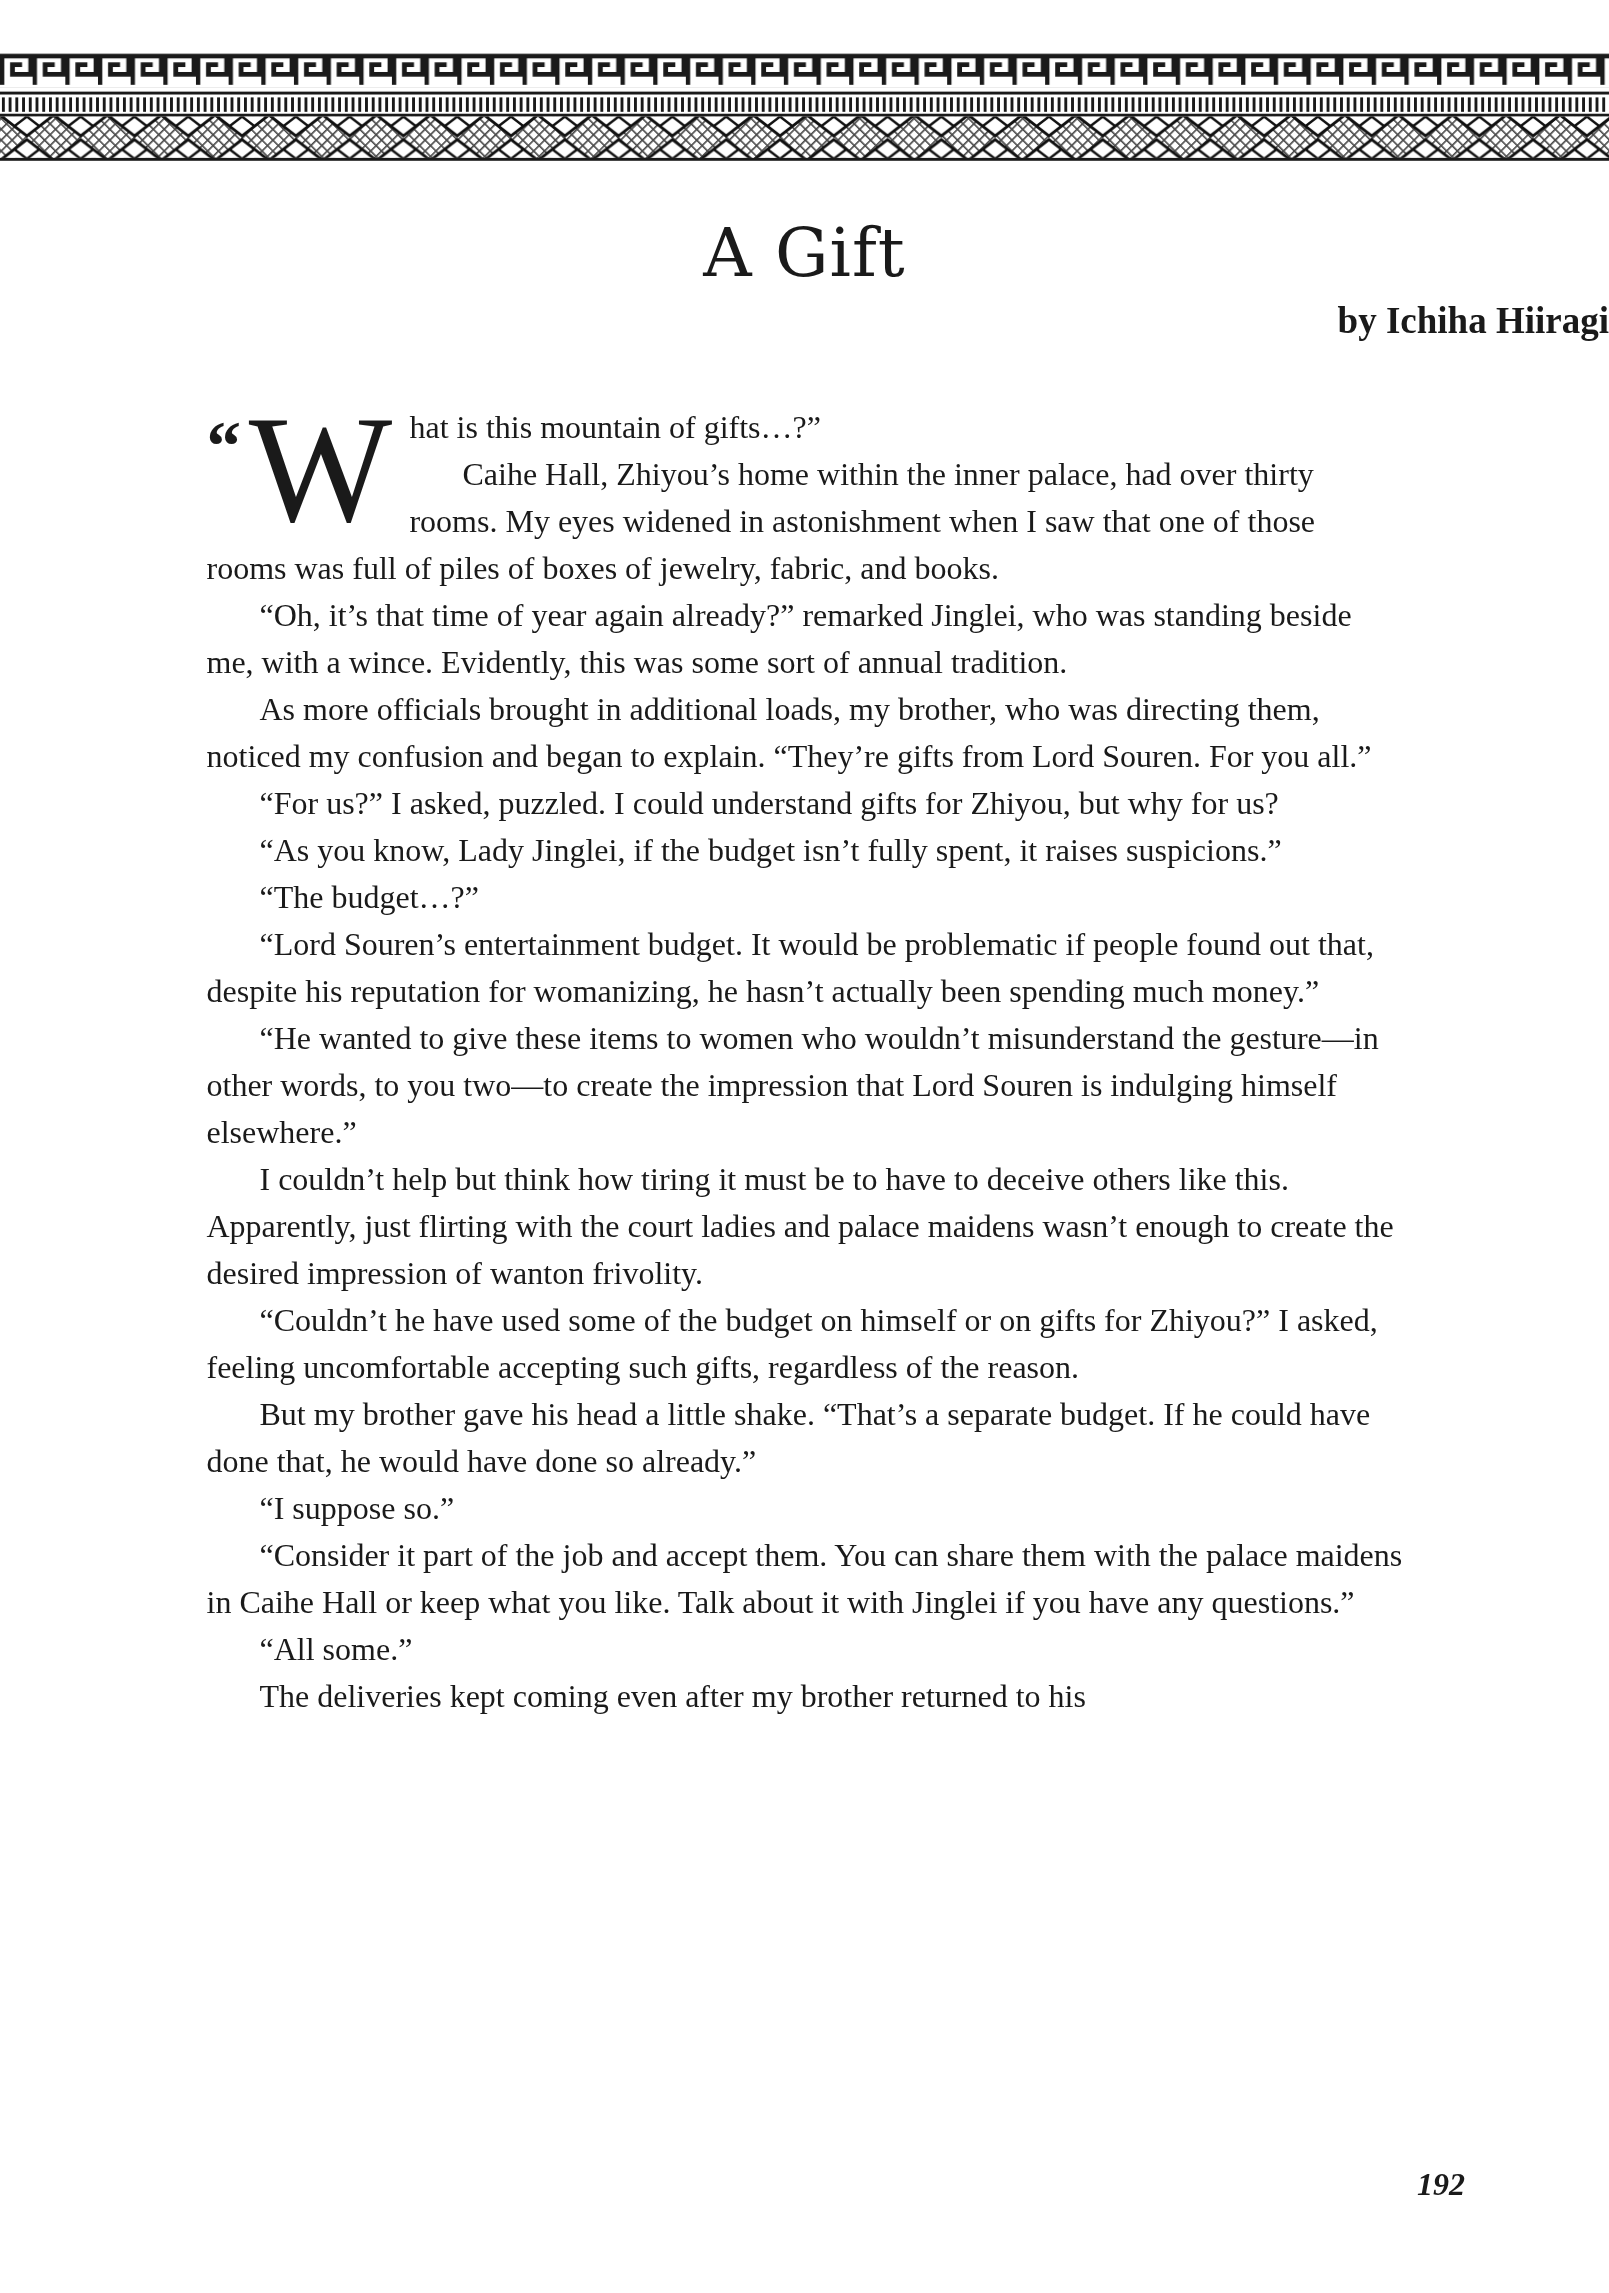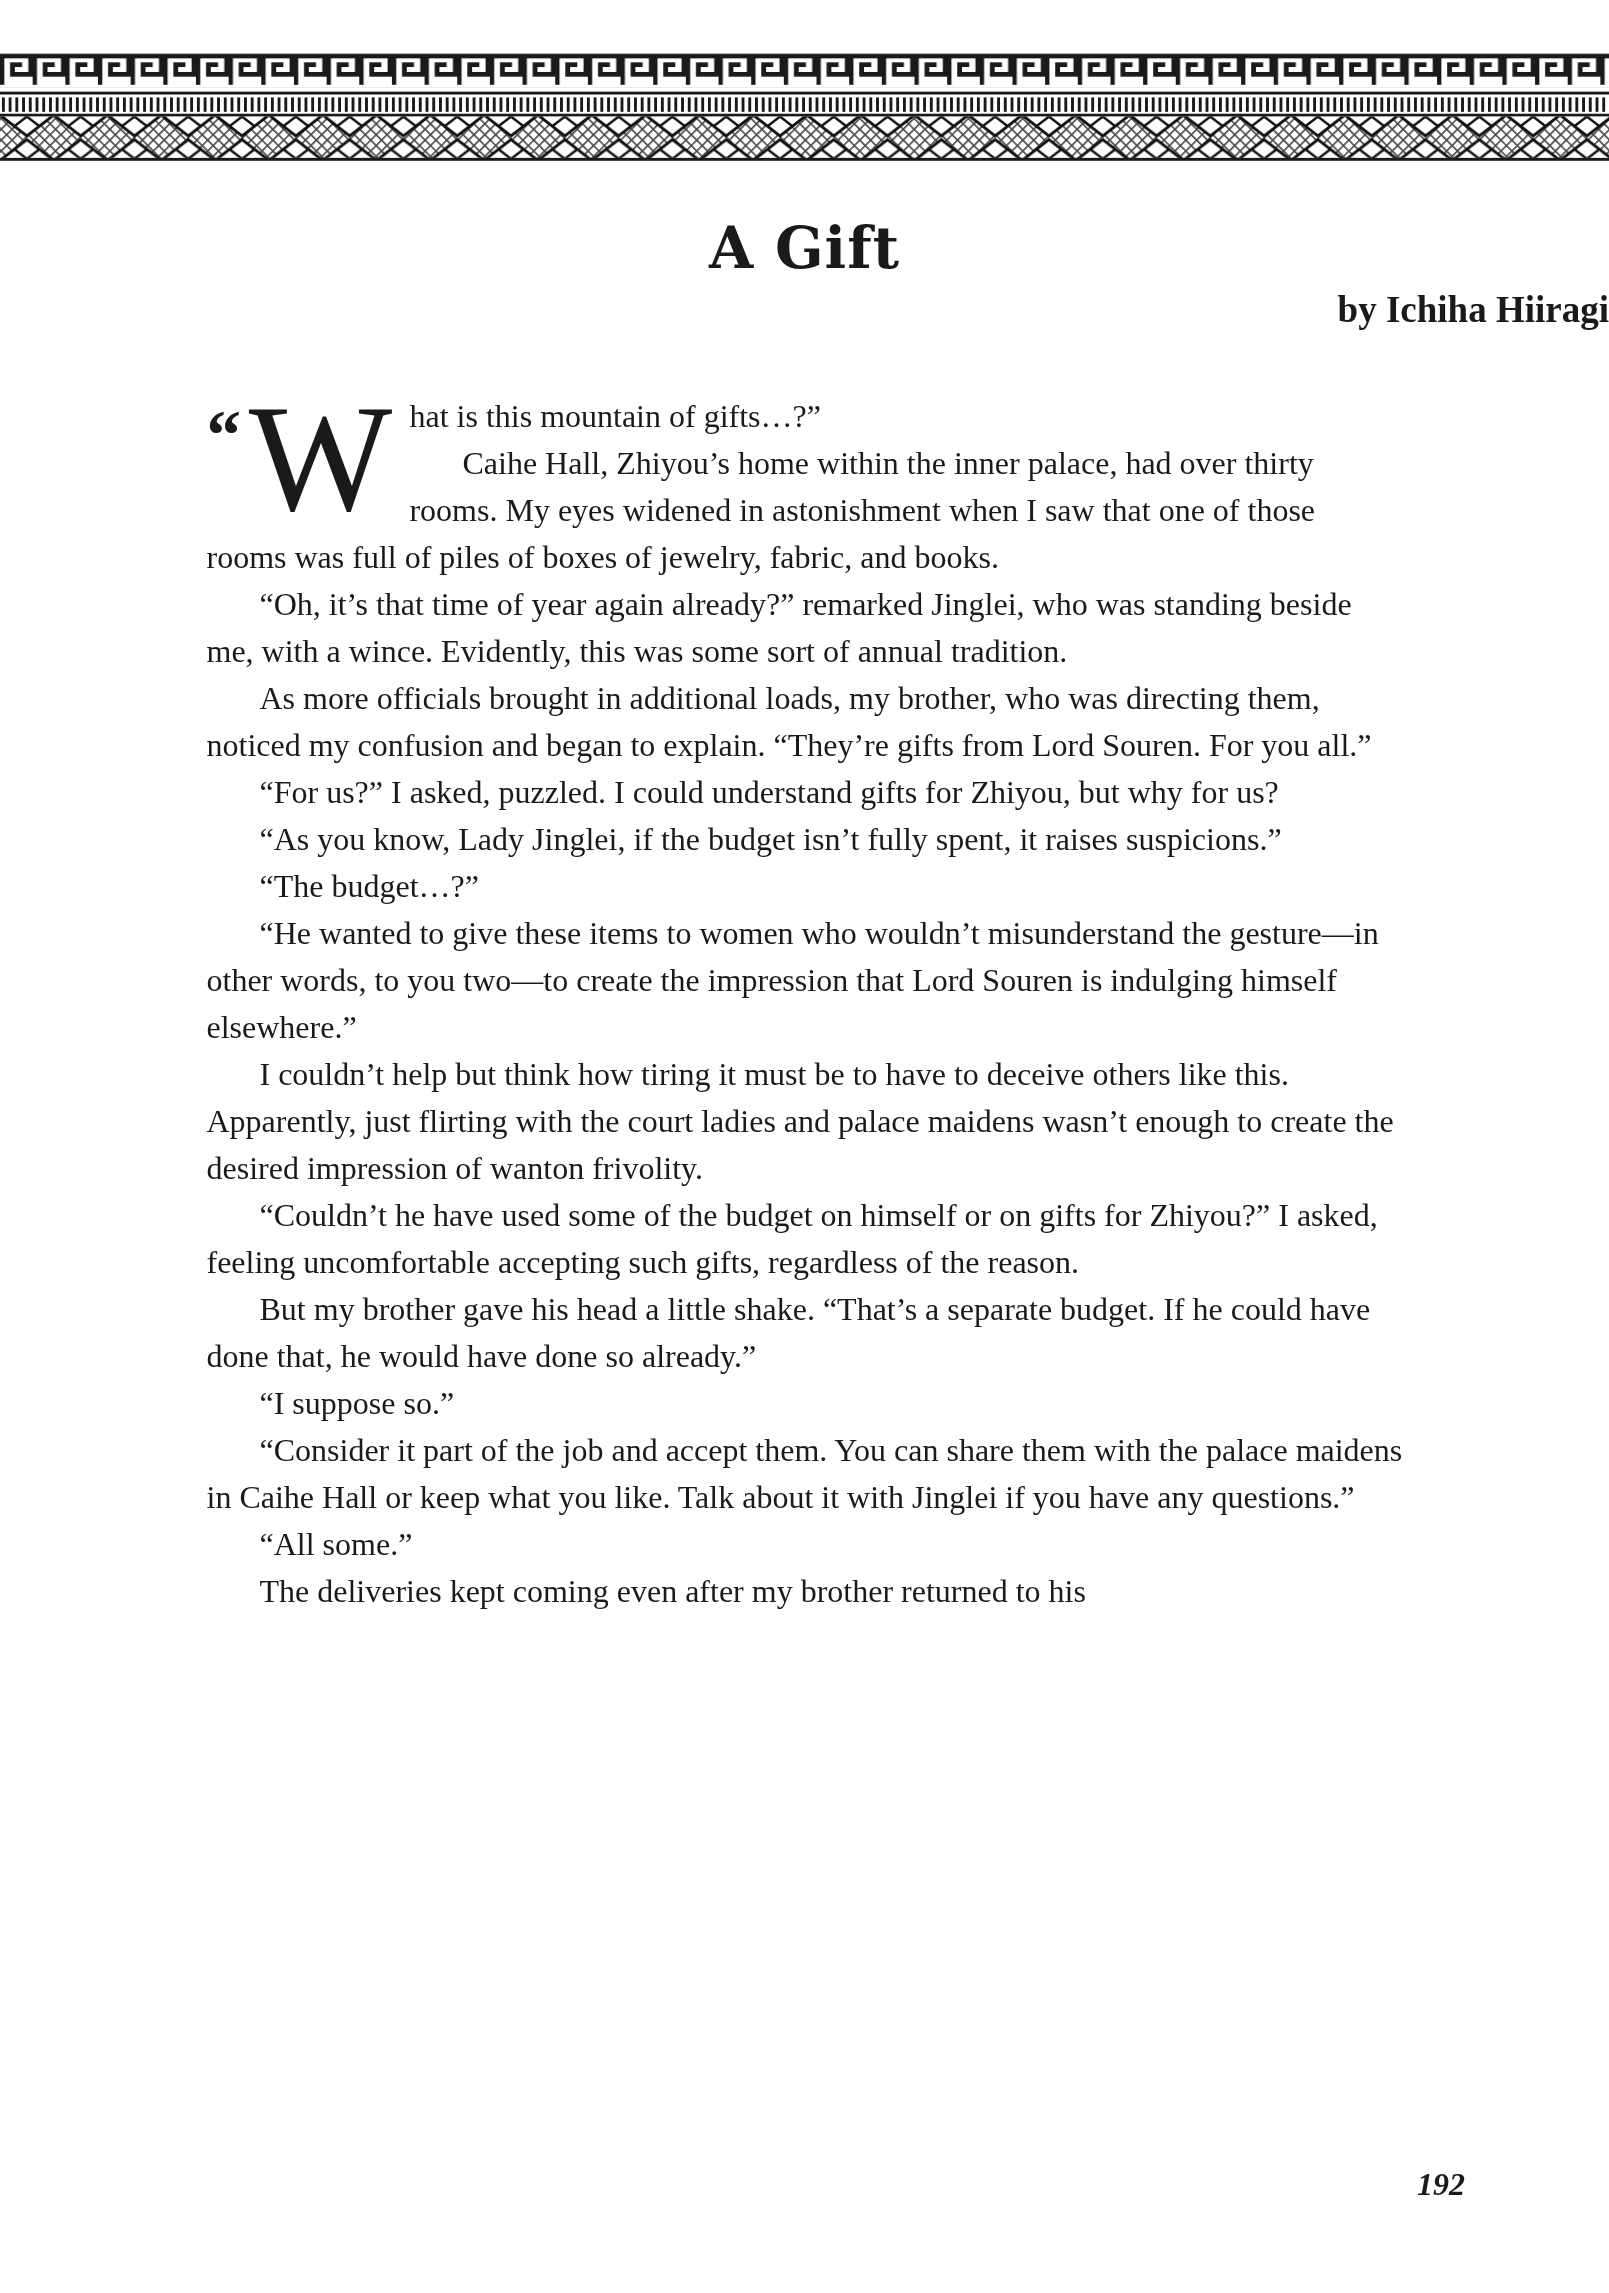--- a/index.html
+++ b/index.html
@@ -18,22 +18,22 @@
     overflow: hidden;
   }
   .ornament {
     display: block;
     margin-top: 53px;
   }
   .title {
     margin: 56px 0 0 0;
     text-align: center;
     font-family: "DejaVu Serif", "Liberation Serif", serif;
-    font-weight: 700;
-    font-size: 57px;
+    font-weight: 400;
+    font-size: 67px;
     line-height: 1.1;
     letter-spacing: 1px;
   }
   .author {
     margin: 9.6px 0 0 0;
     text-align: right;
     font-family: "Liberation Serif", serif;
     font-weight: 700;
     font-size: 37px;
     line-height: 1.15;
@@ -126,20 +126,21 @@
   <div class="author">by Ichiha Hiiragi</div>
 
   <div class="content">
     <p class="para opening"><span class="dropcap-group"><span class="big-quote">“</span><span class="dropcap-letter">W</span></span><span>hat is this mountain of gifts…?”</span></p>
     <p class="para">Caihe Hall, Zhiyou’s home within the inner palace, had over thirty rooms. My eyes widened in astonishment when I saw that one of those rooms was full of piles of boxes of jewelry, fabric, and books.</p>
     <p class="para">“Oh, it’s that time of year again already?” remarked Jinglei, who was standing beside me, with a wince. Evidently, this was some sort of annual tradition.</p>
     <p class="para">As more officials brought in additional loads, my brother, who was directing them, noticed my confusion and began to explain. “They’re gifts from Lord Souren. For you all.”</p>
     <p class="para">“For us?” I asked, puzzled. I could understand gifts for Zhiyou, but why for us?</p>
     <p class="para">“As you know, Lady Jinglei, if the budget isn’t fully spent, it raises suspicions.”</p>
     <p class="para">“The budget…?”</p>
+    <p class="para">“Lord Souren’s entertainment budget. It would be problematic if people found out that, despite his reputation for womanizing, he hasn’t actually been spending much money.”</p>
     <p class="para">“He wanted to give these items to women who wouldn’t misunderstand the gesture—in other words, to you two—to create the impression that Lord Souren is indulging himself elsewhere.”</p>
     <p class="para">I couldn’t help but think how tiring it must be to have to deceive others like this. Apparently, just flirting with the court ladies and palace maidens wasn’t enough to create the desired impression of wanton frivolity.</p>
     <p class="para">“Couldn’t he have used some of the budget on himself or on gifts for Zhiyou?” I asked, feeling uncomfortable accepting such gifts, regardless of the reason.</p>
     <p class="para">But my brother gave his head a little shake. “That’s a separate budget. If he could have done that, he would have done so already.”</p>
     <p class="para">“I suppose so.”</p>
     <p class="para">“Consider it part of the job and accept them. You can share them with the palace maidens in Caihe Hall or keep what you like. Talk about it with Jinglei if you have any questions.”</p>
     <p class="para">“All some.”</p>
     <p class="para">The deliveries kept coming even after my brother returned to his</p>
   </div>
 

